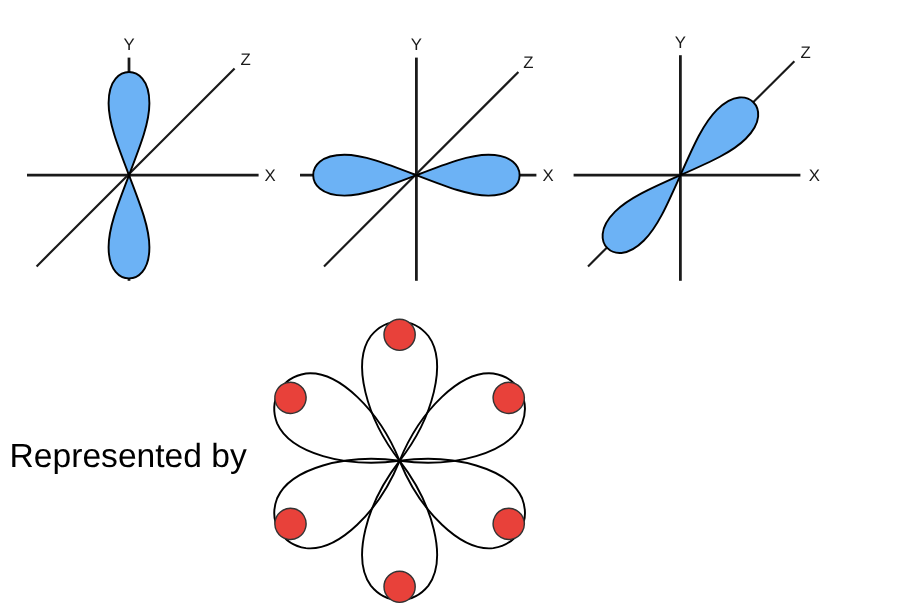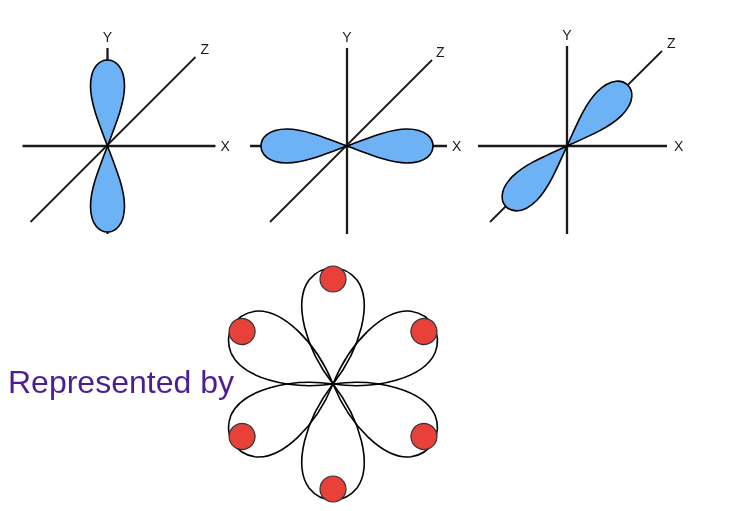--- a/index.html
+++ b/index.html
@@ -27,22 +27,22 @@
   .dot{fill:var(--dot-fill);stroke:var(--dot-stroke);stroke-width:1.2;}
   .axis-label{
     font-family:"Liberation Sans", sans-serif;
     font-size:14px;
     fill:var(--label);
   }
   .caption{
     position:absolute;
     left:8px;
     top:364px;
-    font-size:32px;
-    color:#4c1d95;
+    font-size:28px;
+    color:#000000;
     white-space:nowrap;
   }
 </style>
 </head>
 <body>
 
 <svg class="stage" width="750" height="511" viewBox="0 0 750 511">
 
   <g transform="translate(107.5,146)">
     <line class="axis" x1="-85" y1="0" x2="108" y2="0"></line>

